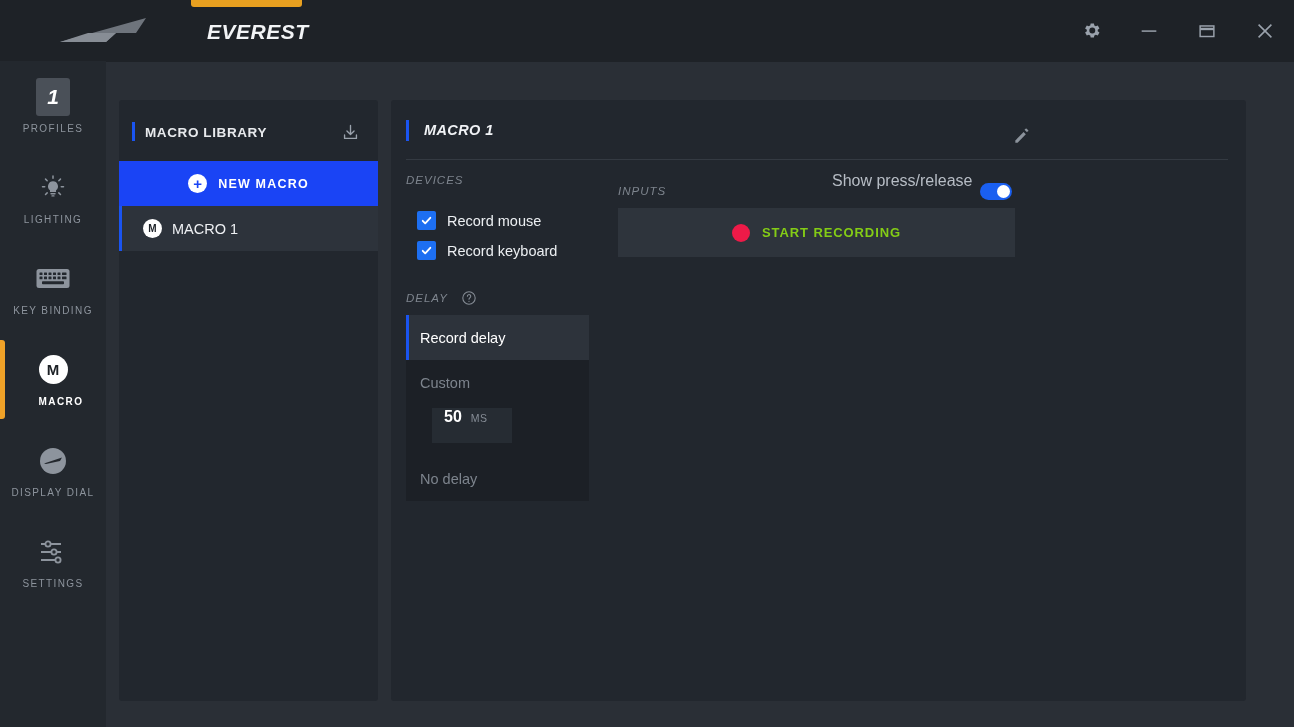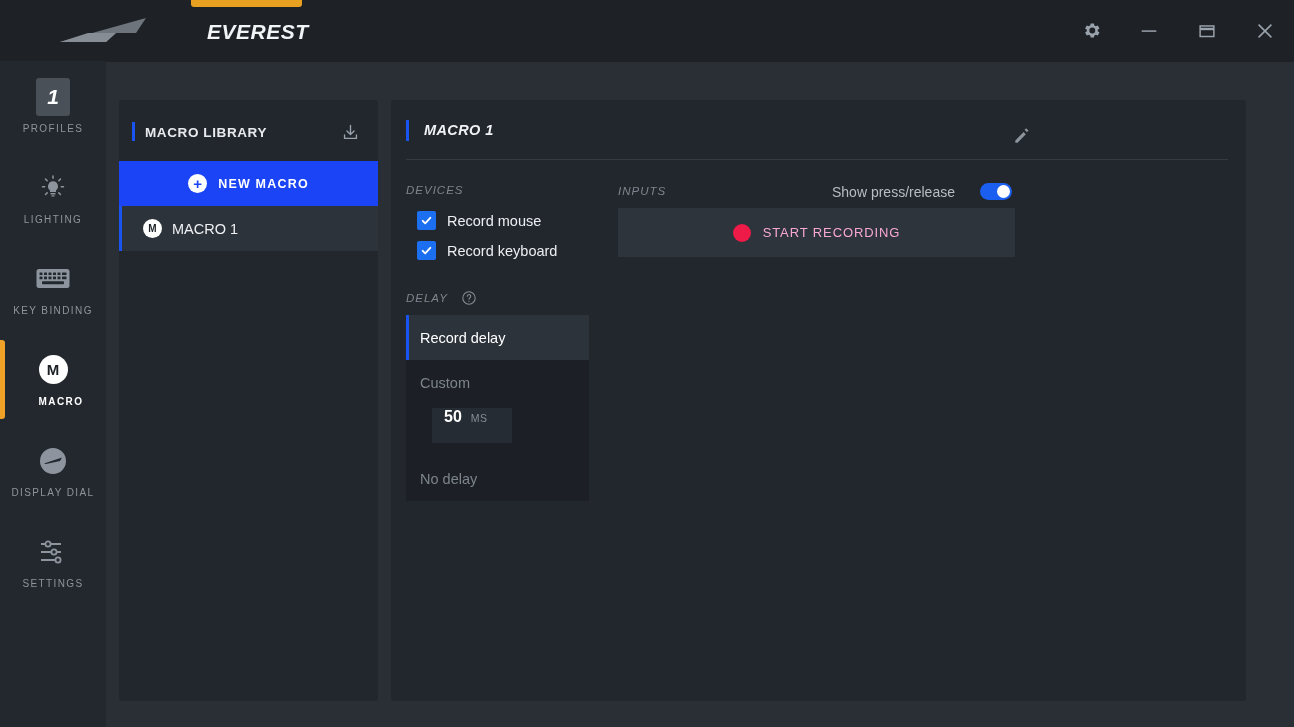--- a/index.html
+++ b/index.html
@@ -125,56 +125,56 @@
   }
   .pencil { position: absolute; left: 621px; top: 26px; color: #8c939c; }
   .head-rule {
     position: absolute; left: 15px; top: 59px; width: 822px; height: 1px; background: #343a42;
   }
 
   .sec-label {
     position: absolute; font-size: 11.5px; font-style: italic;
     color: #7e858e; letter-spacing: 1px;
   }
-  .lbl-devices { left: 15px; top: 84px; }
+  .lbl-devices { left: 15px; top: 74px; }
   .lbl-inputs  { left: 227px; top: 85px; }
   .lbl-delay   { left: 15px; top: 192px; }
 
   .help-icon { position: absolute; left: 70px; top: 190px; }
 
   .chk-row {
     position: absolute; display: flex; align-items: center; gap: 11px; padding-left: 11px;
   }
   .chk-mouse { left: 15px; top: 111px; }
   .chk-kb    { left: 15px; top: 141px; }
   .chk-box {
     width: 19px; height: 19px; background: #1d6ff2; border-radius: 2px;
     display: flex; align-items: center; justify-content: center;
   }
   .chk-label { font-size: 14.5px; color: #eceff2; }
 
   .press-label {
-    position: absolute; left: 441px; top: 84px;
-    font-size: 14px; color: #b7bdc5;
+    position: absolute; left: 441px; top: 72px;
+    font-size: 16px; color: #b7bdc5;
   }
   .toggle {
     position: absolute; left: 589px; top: 83px;
     width: 32px; height: 17px; border-radius: 9px; background: #1a5ff0;
   }
   .toggle .knob {
     position: absolute; right: 2px; top: 2px;
     width: 13px; height: 13px; border-radius: 50%; background: #ffffff;
   }
   .record-panel {
     position: absolute; left: 227px; top: 108px; width: 397px; height: 49px;
     background: #2e343c; display: flex; align-items: center; justify-content: center; gap: 12px;
   }
   .rec-dot { width: 18px; height: 18px; border-radius: 50%; background: #ee1a48; }
   .rec-label {
-    font-size: 13px; font-weight: normal; color: #f9a8d4; letter-spacing: 0.9px;
+    font-size: 13px; font-weight: bold; color: #84cc16; letter-spacing: 0.9px;
   }
 
   .delay-box {
     position: absolute; left: 15px; top: 215px; width: 183px; height: 186px;
     background: #1c2026;
   }
   .delay-opt {
     position: relative; height: 45px; display: flex; align-items: center; padding-left: 14px;
     font-size: 14.5px;
   }

